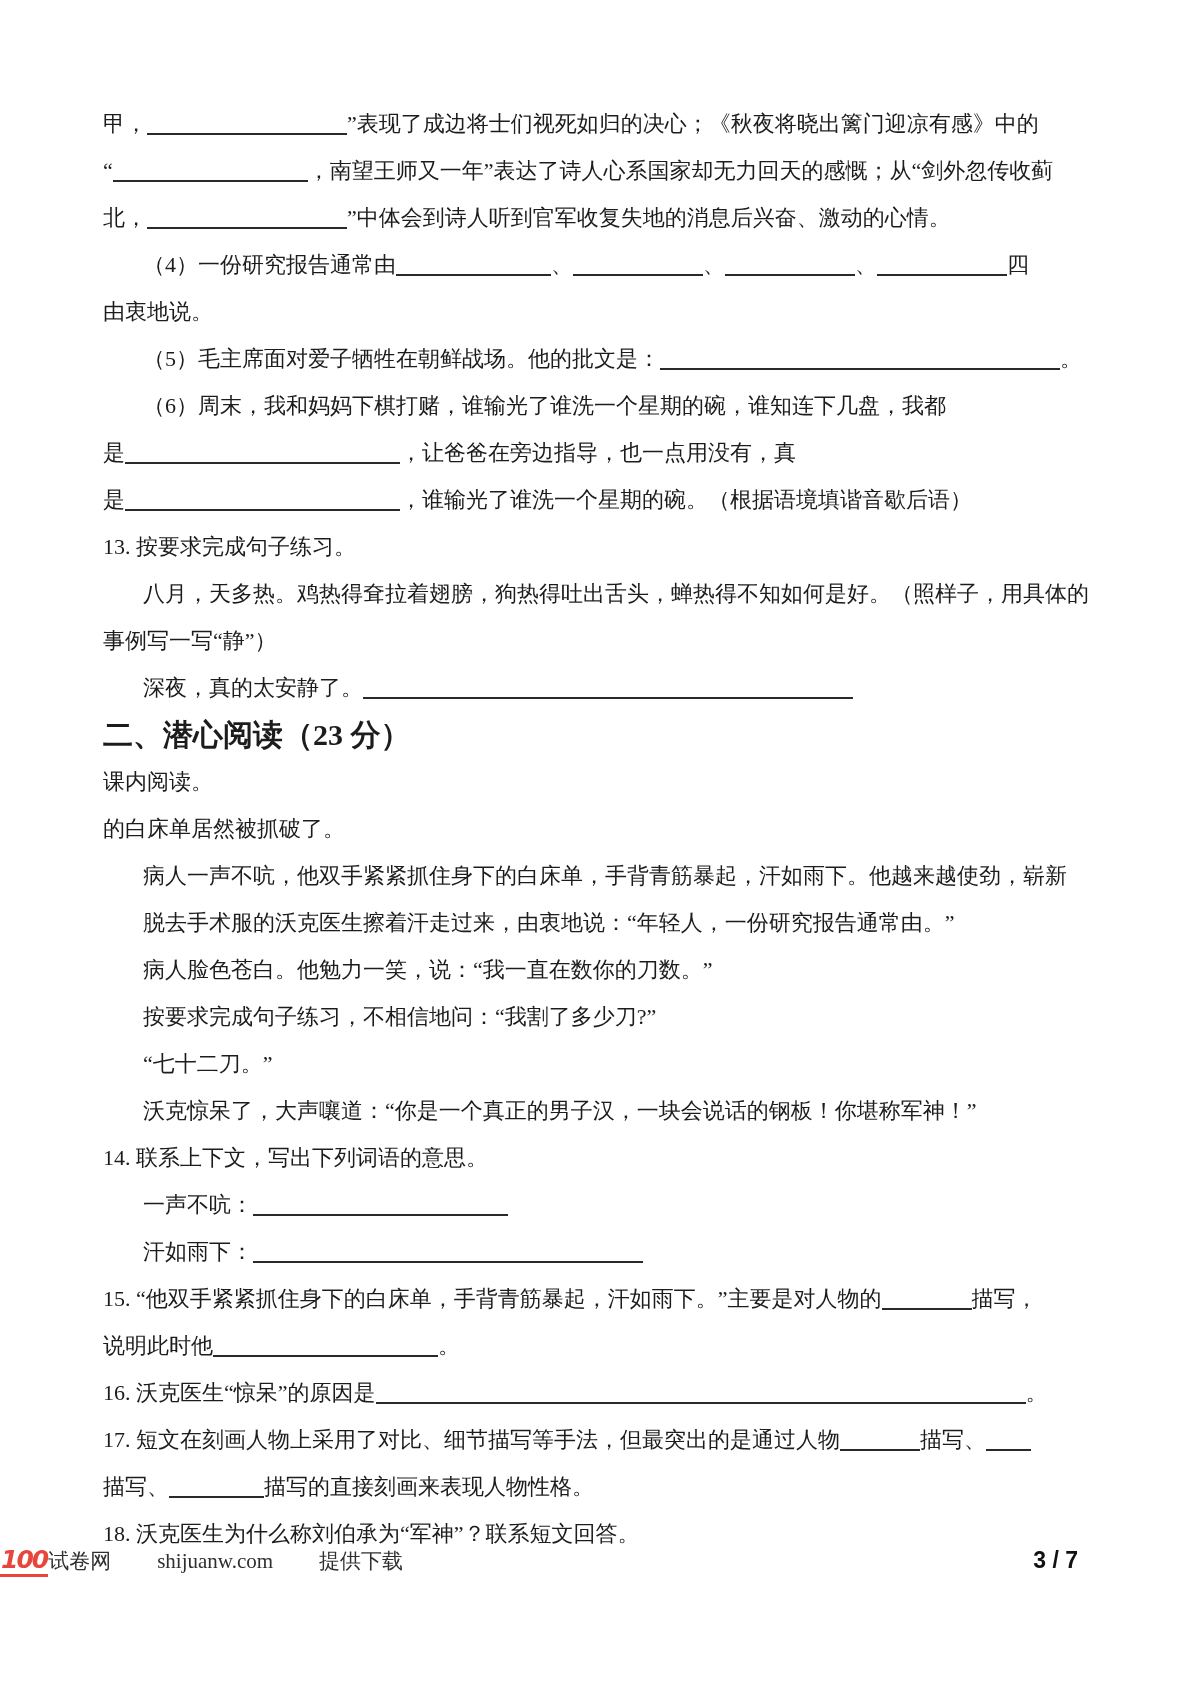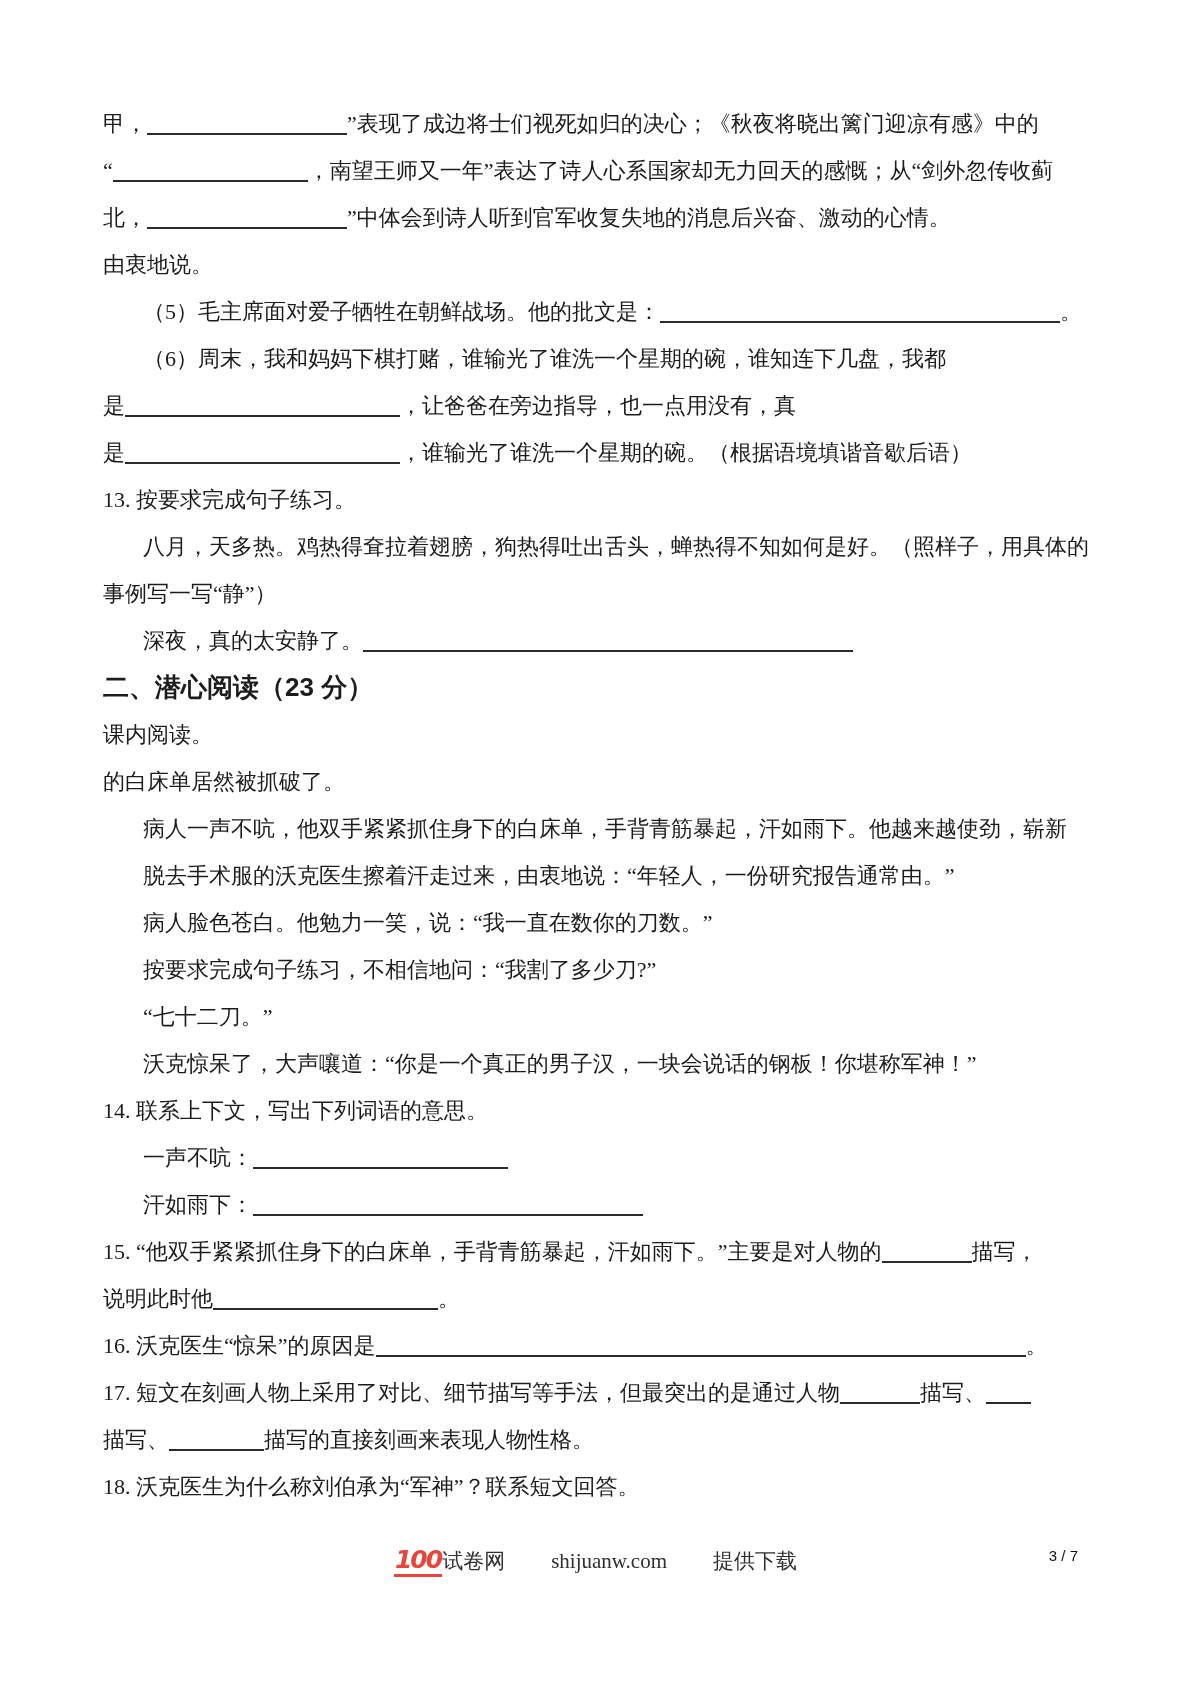--- a/index.html
+++ b/index.html
@@ -17,72 +17,72 @@
     width:985px;
   }
   .line{
     height:47px;
     line-height:47px;
     font-size:22px;
     white-space:nowrap;
   }
   .line.indent{padding-left:40px;}
   .line.heading{
-    font-family:Liberation Sans, sans-serif;
+    font-family:Liberation Serif, serif;
     font-weight:bold;
-    font-size:26px;
+    font-size:30px;
   }
   .blank{
     display:inline-block;
     height:1em;
     border-bottom:2px solid #2a2a2a;
     vertical-align:-4px;
   }
   .footer{
     position:absolute;
     left:0;top:1545px;
     width:1191px;height:45px;
     font-size:21px;
     color:#2f2f2f;
   }
   .footer-center{
     position:absolute;
     left:0;width:100%;
-    text-align:center;
   }
   .footer-center .gap{display:inline-block;width:46px;}
   .logo-100{
     color:#e8463c;
     font-style:italic;
     font-weight:bold;
     font-size:25px;
     font-family:"DejaVu Sans",sans-serif;
     border-bottom:3px solid #e8463c;
     padding:0 1px 0 1px;
     letter-spacing:-2px;
   }
   .logo-site{color:#2f2f2f;}
   .page-num{
     position:absolute;
     right:113px;top:2px;
     font-family:"Liberation Sans","DejaVu Sans",sans-serif;
-    font-weight:normal;
-    font-size:15px;
+    font-weight:bold;
+    font-size:23px;
     color:#111111;
   }
 </style>
 </head>
 <body>
 
 <div class="page">
 
   <div class="doc">
       <div class="line"><span class="run">甲，</span><span class="blank" style="width: 200px;"></span><span class="run">”表现了成边将士们视死如归的决心；《秋夜将晓出篱门迎凉有感》中的</span></div>
       <div class="line"><span class="run">“</span><span class="blank" style="width: 195px;"></span><span class="run">，南望王师又一年”表达了诗人心系国家却无力回天的感慨；从“剑外忽传收蓟</span></div>
       <div class="line"><span class="run">北，</span><span class="blank" style="width: 200px;"></span><span class="run">”中体会到诗人听到官军收复失地的消息后兴奋、激动的心情。</span></div>
+      <div class="line indent"><span class="run">（4）一份研究报告通常由</span><span class="blank" style="width: 155px;"></span><span class="run">、</span><span class="blank" style="width: 130px;"></span><span class="run">、</span><span class="blank" style="width: 130px;"></span><span class="run">、</span><span class="blank" style="width: 130px;"></span><span class="run">四</span></div>
       <div class="line"><span class="run">由衷地说。</span></div>
       <div class="line indent"><span class="run">（5）毛主席面对爱子牺牲在朝鲜战场。他的批文是：</span><span class="blank" style="width: 400px;"></span><span class="run">。</span></div>
       <div class="line indent"><span class="run">（6）周末，我和妈妈下棋打赌，谁输光了谁洗一个星期的碗，谁知连下几盘，我都</span></div>
       <div class="line"><span class="run">是</span><span class="blank" style="width: 275px;"></span><span class="run">，让爸爸在旁边指导，也一点用没有，真</span></div>
       <div class="line"><span class="run">是</span><span class="blank" style="width: 275px;"></span><span class="run">，谁输光了谁洗一个星期的碗。（根据语境填谐音歇后语）</span></div>
       <div class="line"><span class="run">13. 按要求完成句子练习。</span></div>
       <div class="line indent"><span class="run">八月，天多热。鸡热得耷拉着翅膀，狗热得吐出舌头，蝉热得不知如何是好。（照样子，用具体的</span></div>
       <div class="line"><span class="run">事例写一写“静”）</span></div>
       <div class="line indent"><span class="run">深夜，真的太安静了。</span><span class="blank" style="width: 490px;"></span></div>
       <div class="line heading"><span class="run">二、潜心阅读（23 分）</span></div>

